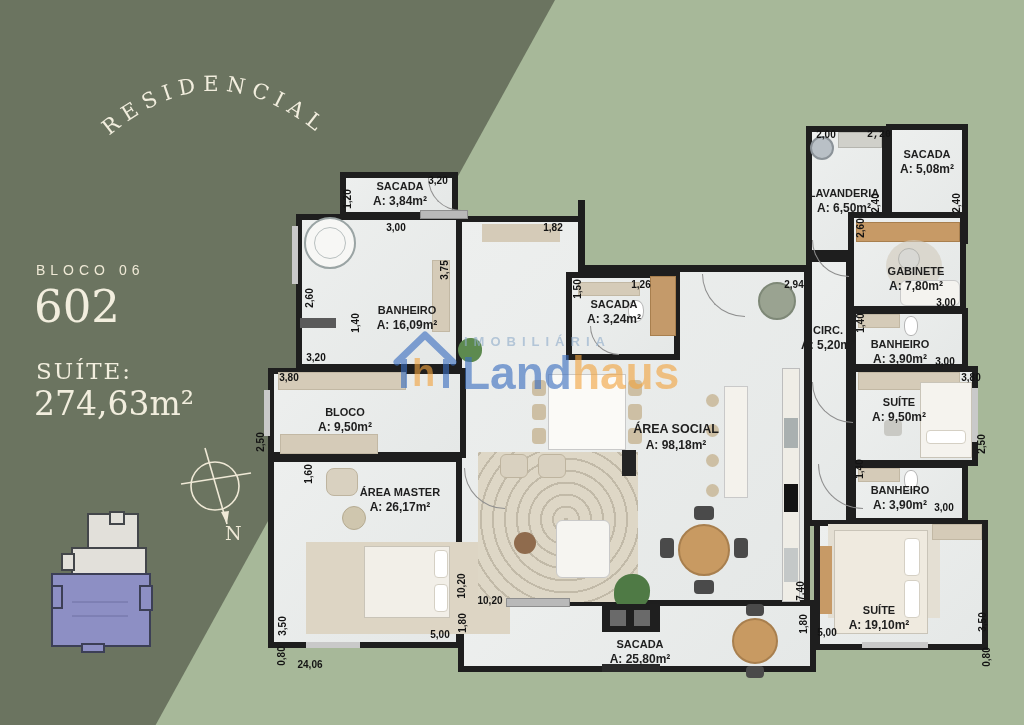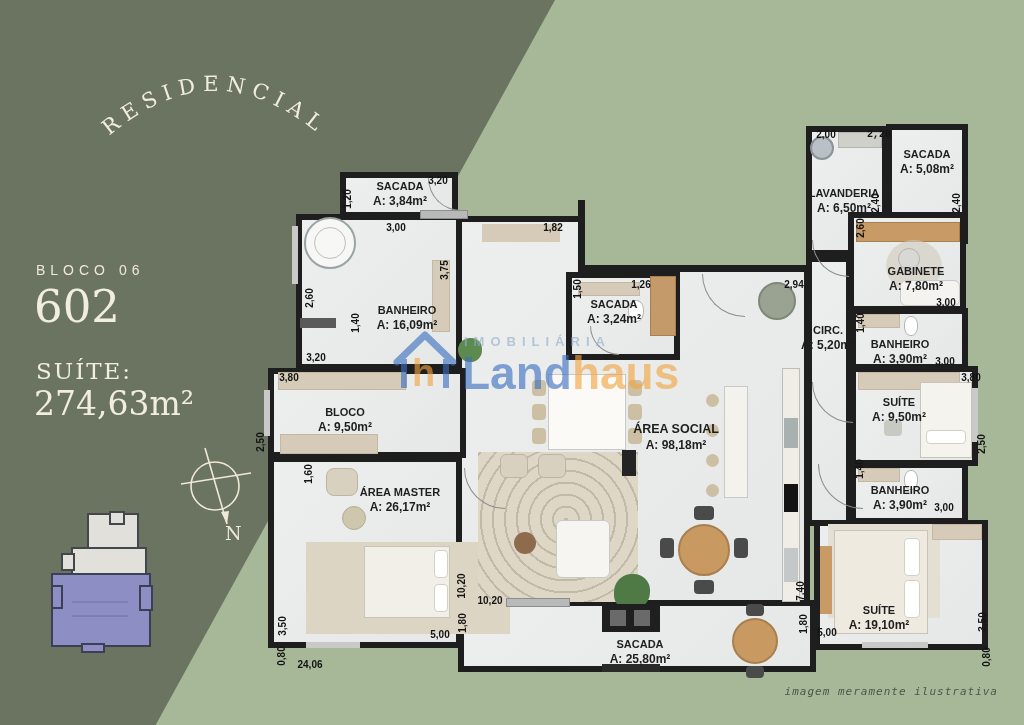--- a/index.html
+++ b/index.html
@@ -328,14 +328,13 @@
   <div class="watermark">
     <svg width="66" height="66" viewBox="0 0 66 66">
       <path d="M5 36 L33 9 L61 36" fill="none" stroke="#3A6EC0" stroke-width="7" stroke-linejoin="round" stroke-linecap="round"></path>
       <path d="M12 33 L12 62 M54 33 L54 62" fill="none" stroke="#3A6EC0" stroke-width="6"></path>
       <text x="20" y="60" font-size="38" font-weight="bold" fill="#F2A440" font-family="Liberation Sans, sans-serif">h</text>
     </svg>
     <span class="wm-top">IMOBILIÁRIA</span>
     <div class="wm-logo"><span class="wm-land">Land</span><span class="wm-haus">haus</span></div>
   </div>
 
-  <div class="disclaimer">imagem meramente ilustrativa</div>
 </div>
 
 </body></html>

